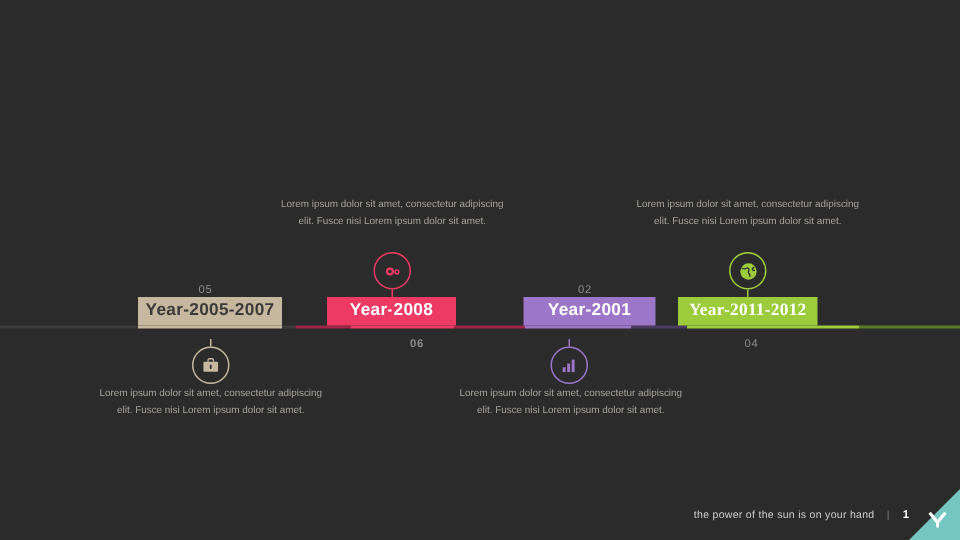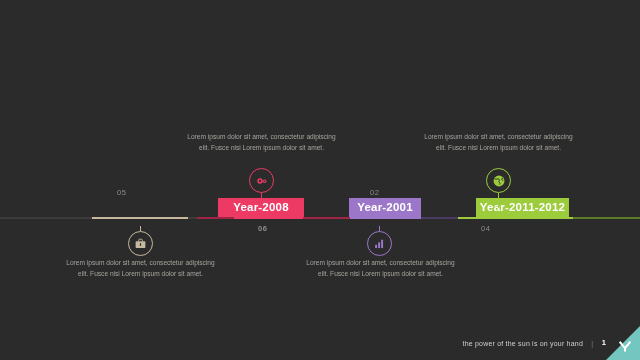--- a/index.html
+++ b/index.html
@@ -79,20 +79,21 @@
     line-height: 10.5px;
     color: #a8a49e;
     text-align: center;
   }
 
   
   .idx {
     position: absolute;
     font-size: 7.5px;
     color: #8d8d8d;
+    text-align: center;
     letter-spacing: 0.5px;
   }
 
   
   .footer-text {
     position: absolute;
     right: 57px;
     bottom: 13px;
     font-size: 7px;
     color: #cfcfcf;
@@ -151,20 +152,21 @@
 
   <div class="footer-text">the power of the sun is on your hand</div>
   <div class="footer-sep">|</div>
   <div class="footer-page">1</div>
   <div class="corner"></div>
   <svg class="corner-logo" viewBox="0 0 14 14">
     <path d="M2.4 2.6 L7 8.2 L11.6 2.6" stroke="#ffffff" stroke-width="2.1" fill="none" stroke-linecap="square"></path>
     <rect x="6.1" y="7.0" width="1.9" height="4.6" fill="#ffffff"></rect>
   </svg>
 
+<div class="pill pill-dark" style="left: 92px; width: 96px; top: 198px; background: rgb(198, 184, 158);">Year-2005-2007</div>
     <div class="idx" style="left: 117px; top: 188px; width: 40px;">05</div>
     <div class="stem" style="left: 140px; top: 226px; height: 5px; background: rgb(198, 184, 158);"></div>
     <div class="badge" style="left: 128px; top: 231px; border-color: rgb(198, 184, 158);">
       <svg width="13" height="13" viewBox="0 0 16 16">
         <rect x="2" y="5.2" width="12" height="8.2" rx="0.8" fill="#c6b89e"></rect>
         <path d="M5.8 5.2 V3.6 a0.9 0.9 0 0 1 0.9-0.9 h2.6 a0.9 0.9 0 0 1 0.9 0.9 V5.2" stroke="#c6b89e" fill="none" stroke-width="1.1"></path>
         <rect x="7.3" y="7.6" width="1.4" height="3.4" fill="#2b2b2b"></rect>
       </svg>
     </div>
     <div class="desc" style="left: 62px; top: 258px; width: 157px;">Lorem ipsum dolor sit amet, consectetur adipiscing elit. Fusce nisi Lorem ipsum dolor sit amet.</div>
@@ -173,32 +175,32 @@
     <div class="stem" style="left: 261px; top: 193px; height: 15px; background: rgb(236, 58, 100);"></div>
     <div class="badge" style="left: 249px; top: 168px; border-color: rgb(236, 58, 100);">
       <svg width="14" height="14" viewBox="0 0 18 18">
         <circle cx="6.4" cy="9" r="3.5" fill="#ec3a64"></circle>
         <circle cx="6.4" cy="9" r="1.5" fill="#2b2b2b"></circle>
         <circle cx="12.4" cy="9.4" r="2.3" fill="#ec3a64"></circle>
         <circle cx="12.4" cy="9.4" r="0.95" fill="#2b2b2b"></circle>
       </svg>
     </div>
     <div class="desc" style="left: 183px; top: 132px; width: 157px;">Lorem ipsum dolor sit amet, consectetur adipiscing elit. Fusce nisi Lorem ipsum dolor sit amet.</div>
-    <div class="pill pill-light" style="left: 349px; width: 72px; top: 198px; background: rgb(156, 119, 201);">Year-2001</div>
+    <div class="pill pill-light" style="left: 349px; width: 88px; top: 198px; background: rgb(156, 119, 201);">Year-2001</div>
     <div class="idx" style="left: 370px; top: 188px; width: 40px;">02</div>
     <div class="stem" style="left: 379px; top: 226px; height: 5px; background: rgb(156, 119, 201);"></div>
     <div class="badge" style="left: 367px; top: 231px; border-color: rgb(156, 119, 201);">
       <svg width="13" height="13" viewBox="0 0 16 16">
         <rect x="2.6" y="9.6" width="2.4" height="4.0" fill="#9c77c9"></rect>
         <rect x="6.3" y="6.6" width="2.4" height="7.0" fill="#9c77c9"></rect>
         <rect x="10.0" y="3.4" width="2.4" height="10.2" fill="#9c77c9"></rect>
       </svg>
     </div>
     <div class="desc" style="left: 302px; top: 258px; width: 157px;">Lorem ipsum dolor sit amet, consectetur adipiscing elit. Fusce nisi Lorem ipsum dolor sit amet.</div>
-    <div class="pill pill-light" style="left: 476px; width: 93px; top: 198px; background: rgb(156, 203, 59);">Year-2011-2012</div>
+    <div class="pill pill-light" style="left: 452px; width: 93px; top: 198px; background: rgb(156, 203, 59); font-family: Liberation Serif, serif;">Year-2011-2012</div>
     <div class="idx" style="left: 481px; top: 224px; width: 40px;">04</div>
     <div class="stem" style="left: 498px; top: 193px; height: 15px; background: rgb(156, 203, 59);"></div>
     <div class="badge" style="left: 486px; top: 168px; border-color: rgb(156, 203, 59);">
       <svg width="14" height="14" viewBox="0 0 18 18">
         <circle cx="9" cy="9" r="7" fill="#9ccb3b"></circle>
         <path d="M3.4 6.2 q2 1.1 3.2 0.2 q1.3-1 2.4 0.1 q1 1 0.2 2.2 q-0.9 1.3 0.3 2.1 q1.2 0.8 0.6 2.3 M13.6 5.4 q-1.6 0.5-1.2 1.8 q0.3 1.1 1.7 0.9" stroke="#2b2b2b" stroke-width="1.15" fill="none" stroke-linecap="round"></path>
       </svg>
     </div>
     <div class="desc" style="left: 420px; top: 132px; width: 157px;">Lorem ipsum dolor sit amet, consectetur adipiscing elit. Fusce nisi Lorem ipsum dolor sit amet.</div>
   </div>

